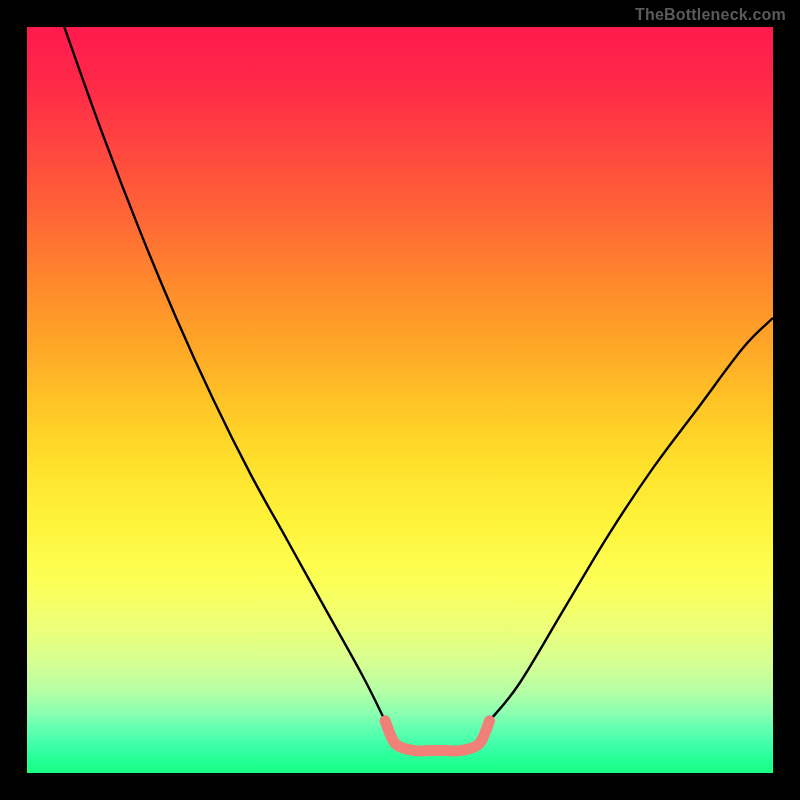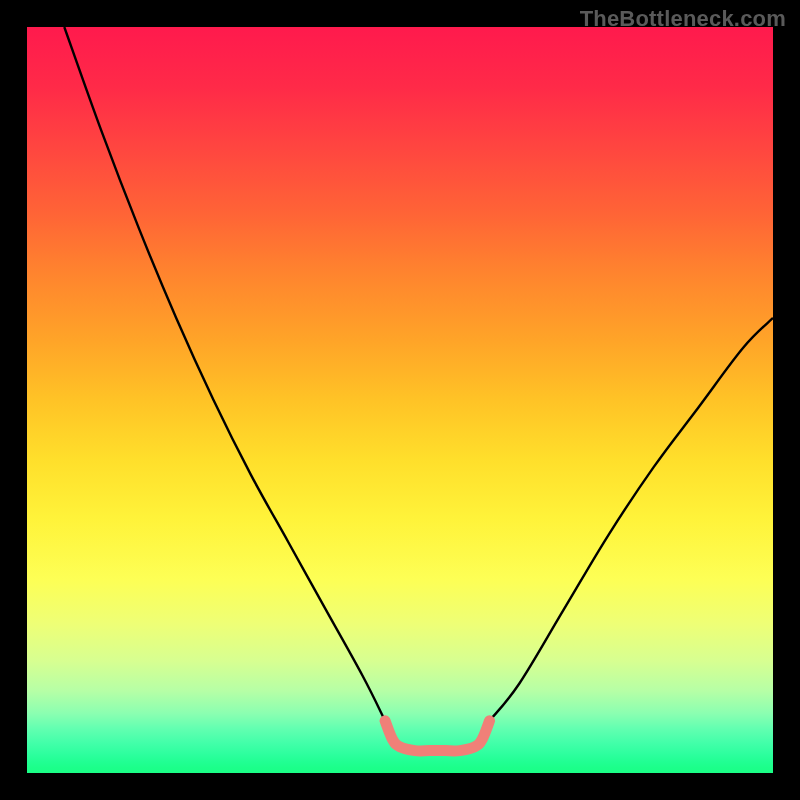--- a/index.html
+++ b/index.html
@@ -51,21 +51,21 @@
       #21ff93 98.5%,
       #1cff8a 99.3%,
       #1aff86 100%
     );
   }
   .watermark {
     position: absolute;
     top: 6px;
     right: 14px;
     font-family: Arial, Helvetica, sans-serif;
-    font-size: 22px;
+    font-size: 16px;
     font-weight: 600;
     color: #5a5a5a;
     letter-spacing: 0.2px;
     z-index: 5;
   }
   svg.curves {
     position: absolute;
     left: 0;
     top: 0;
     width: 746px;

